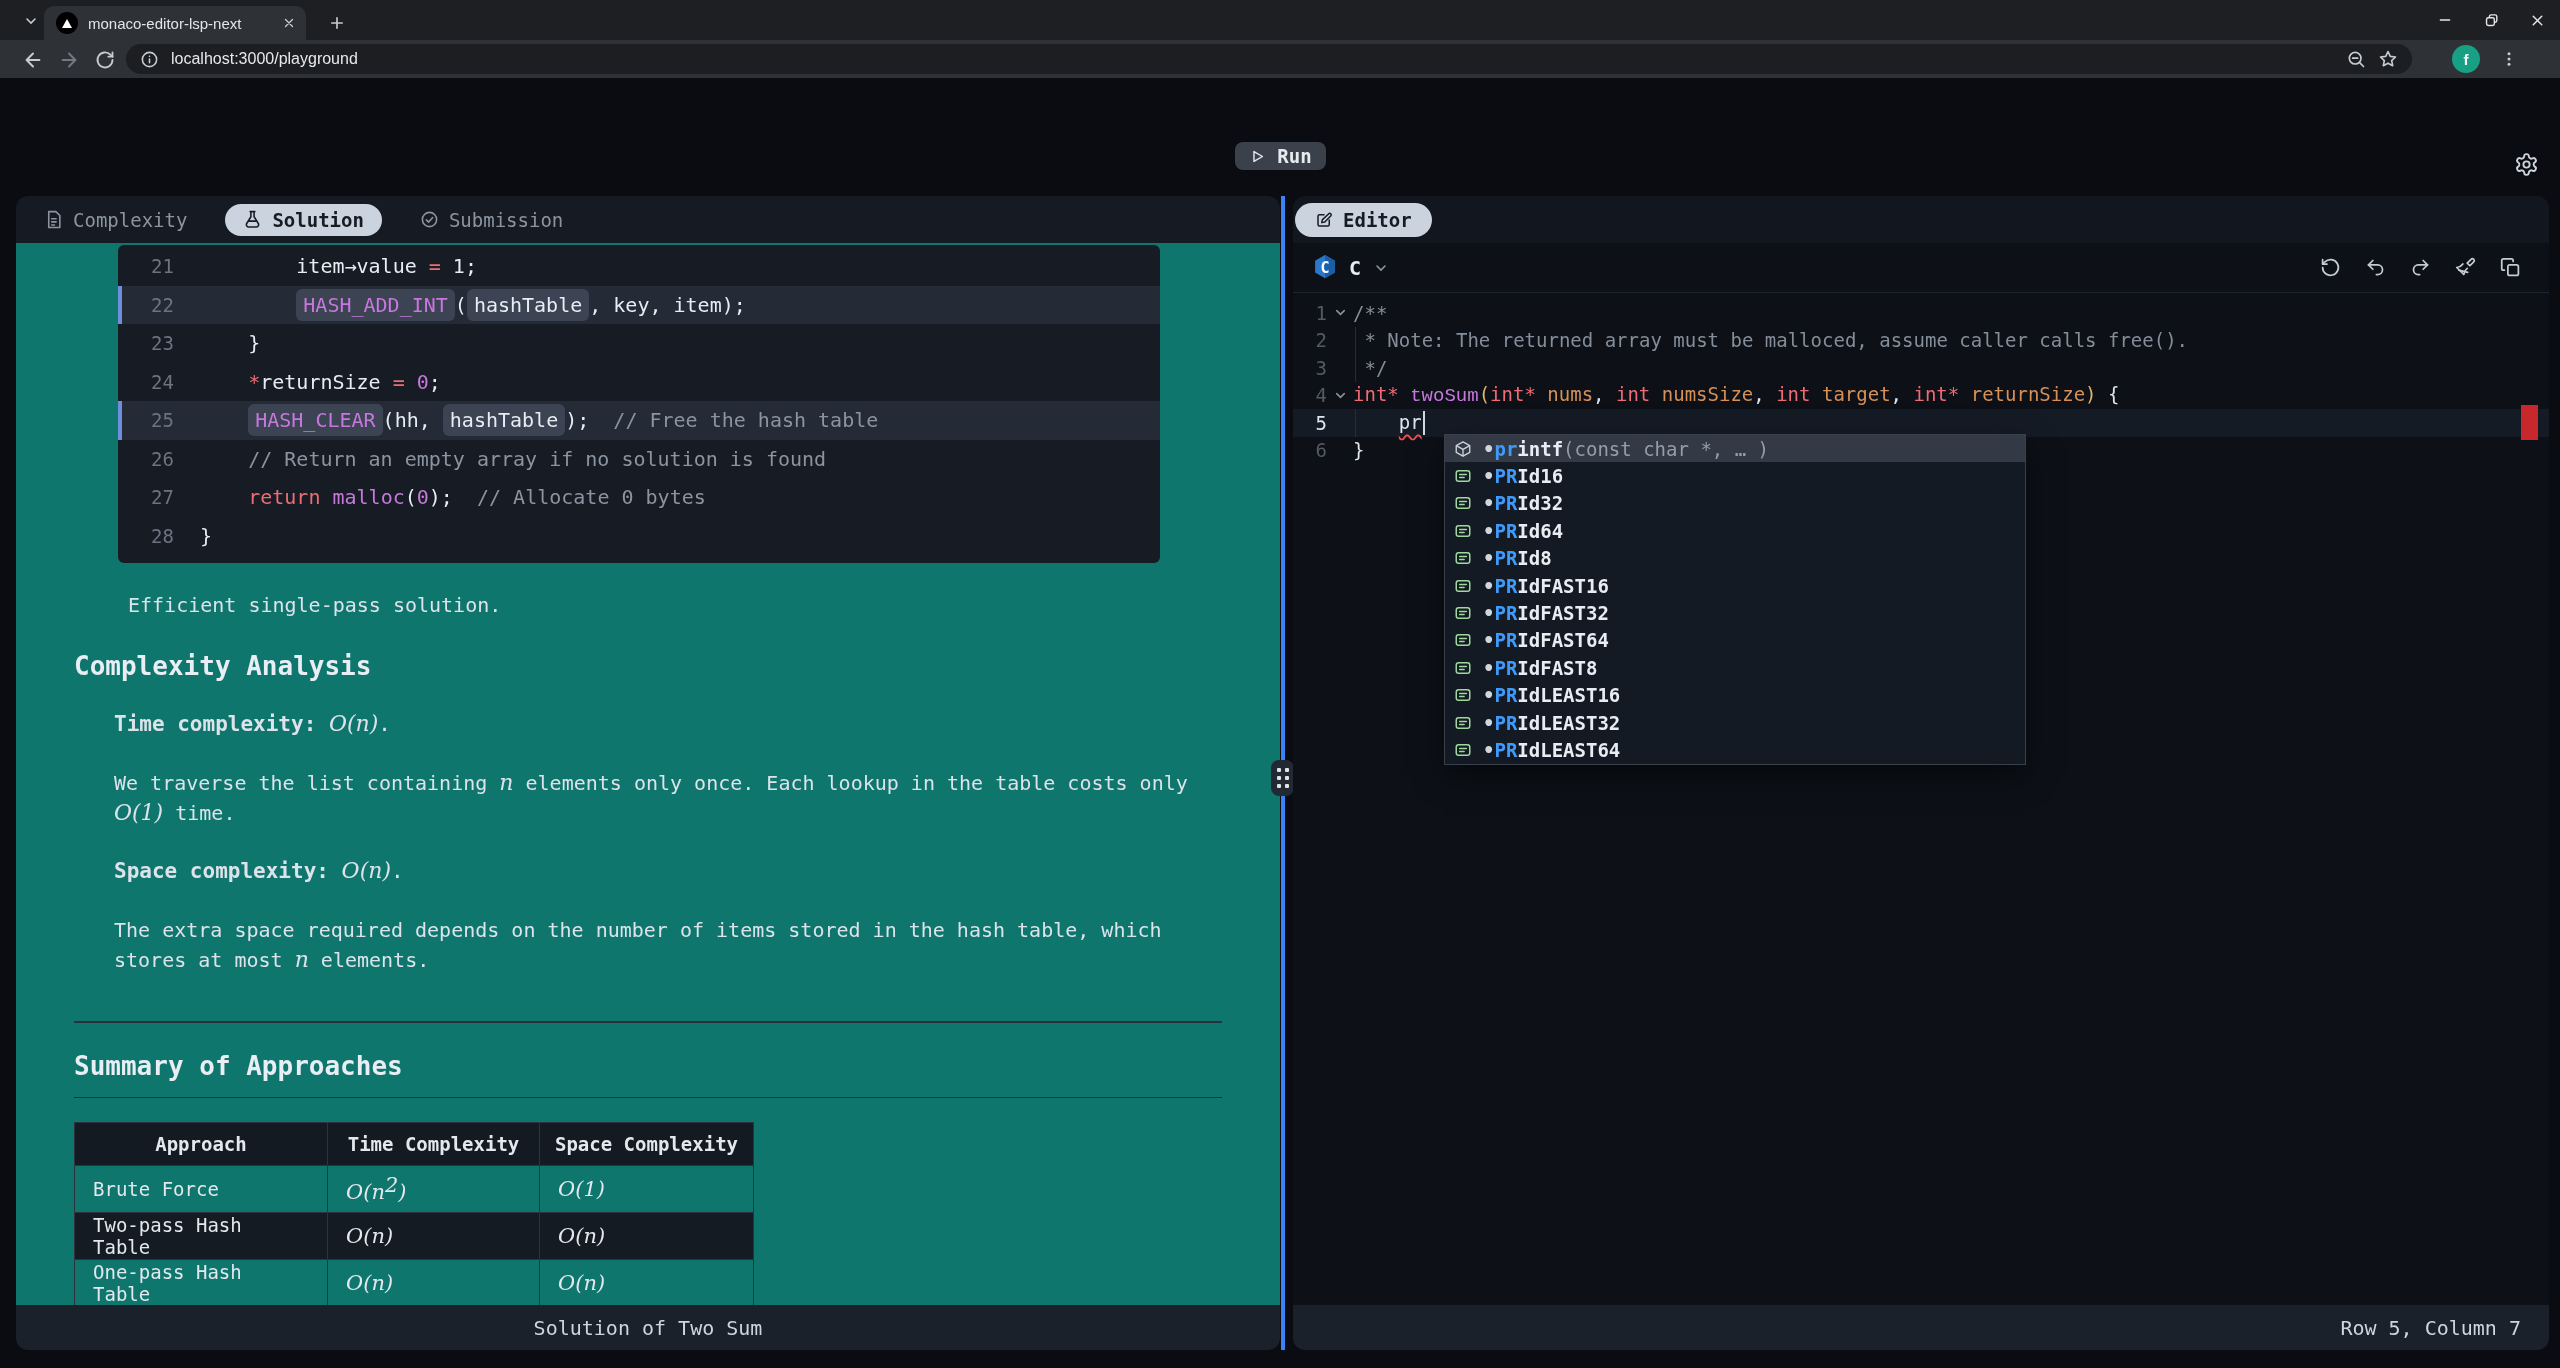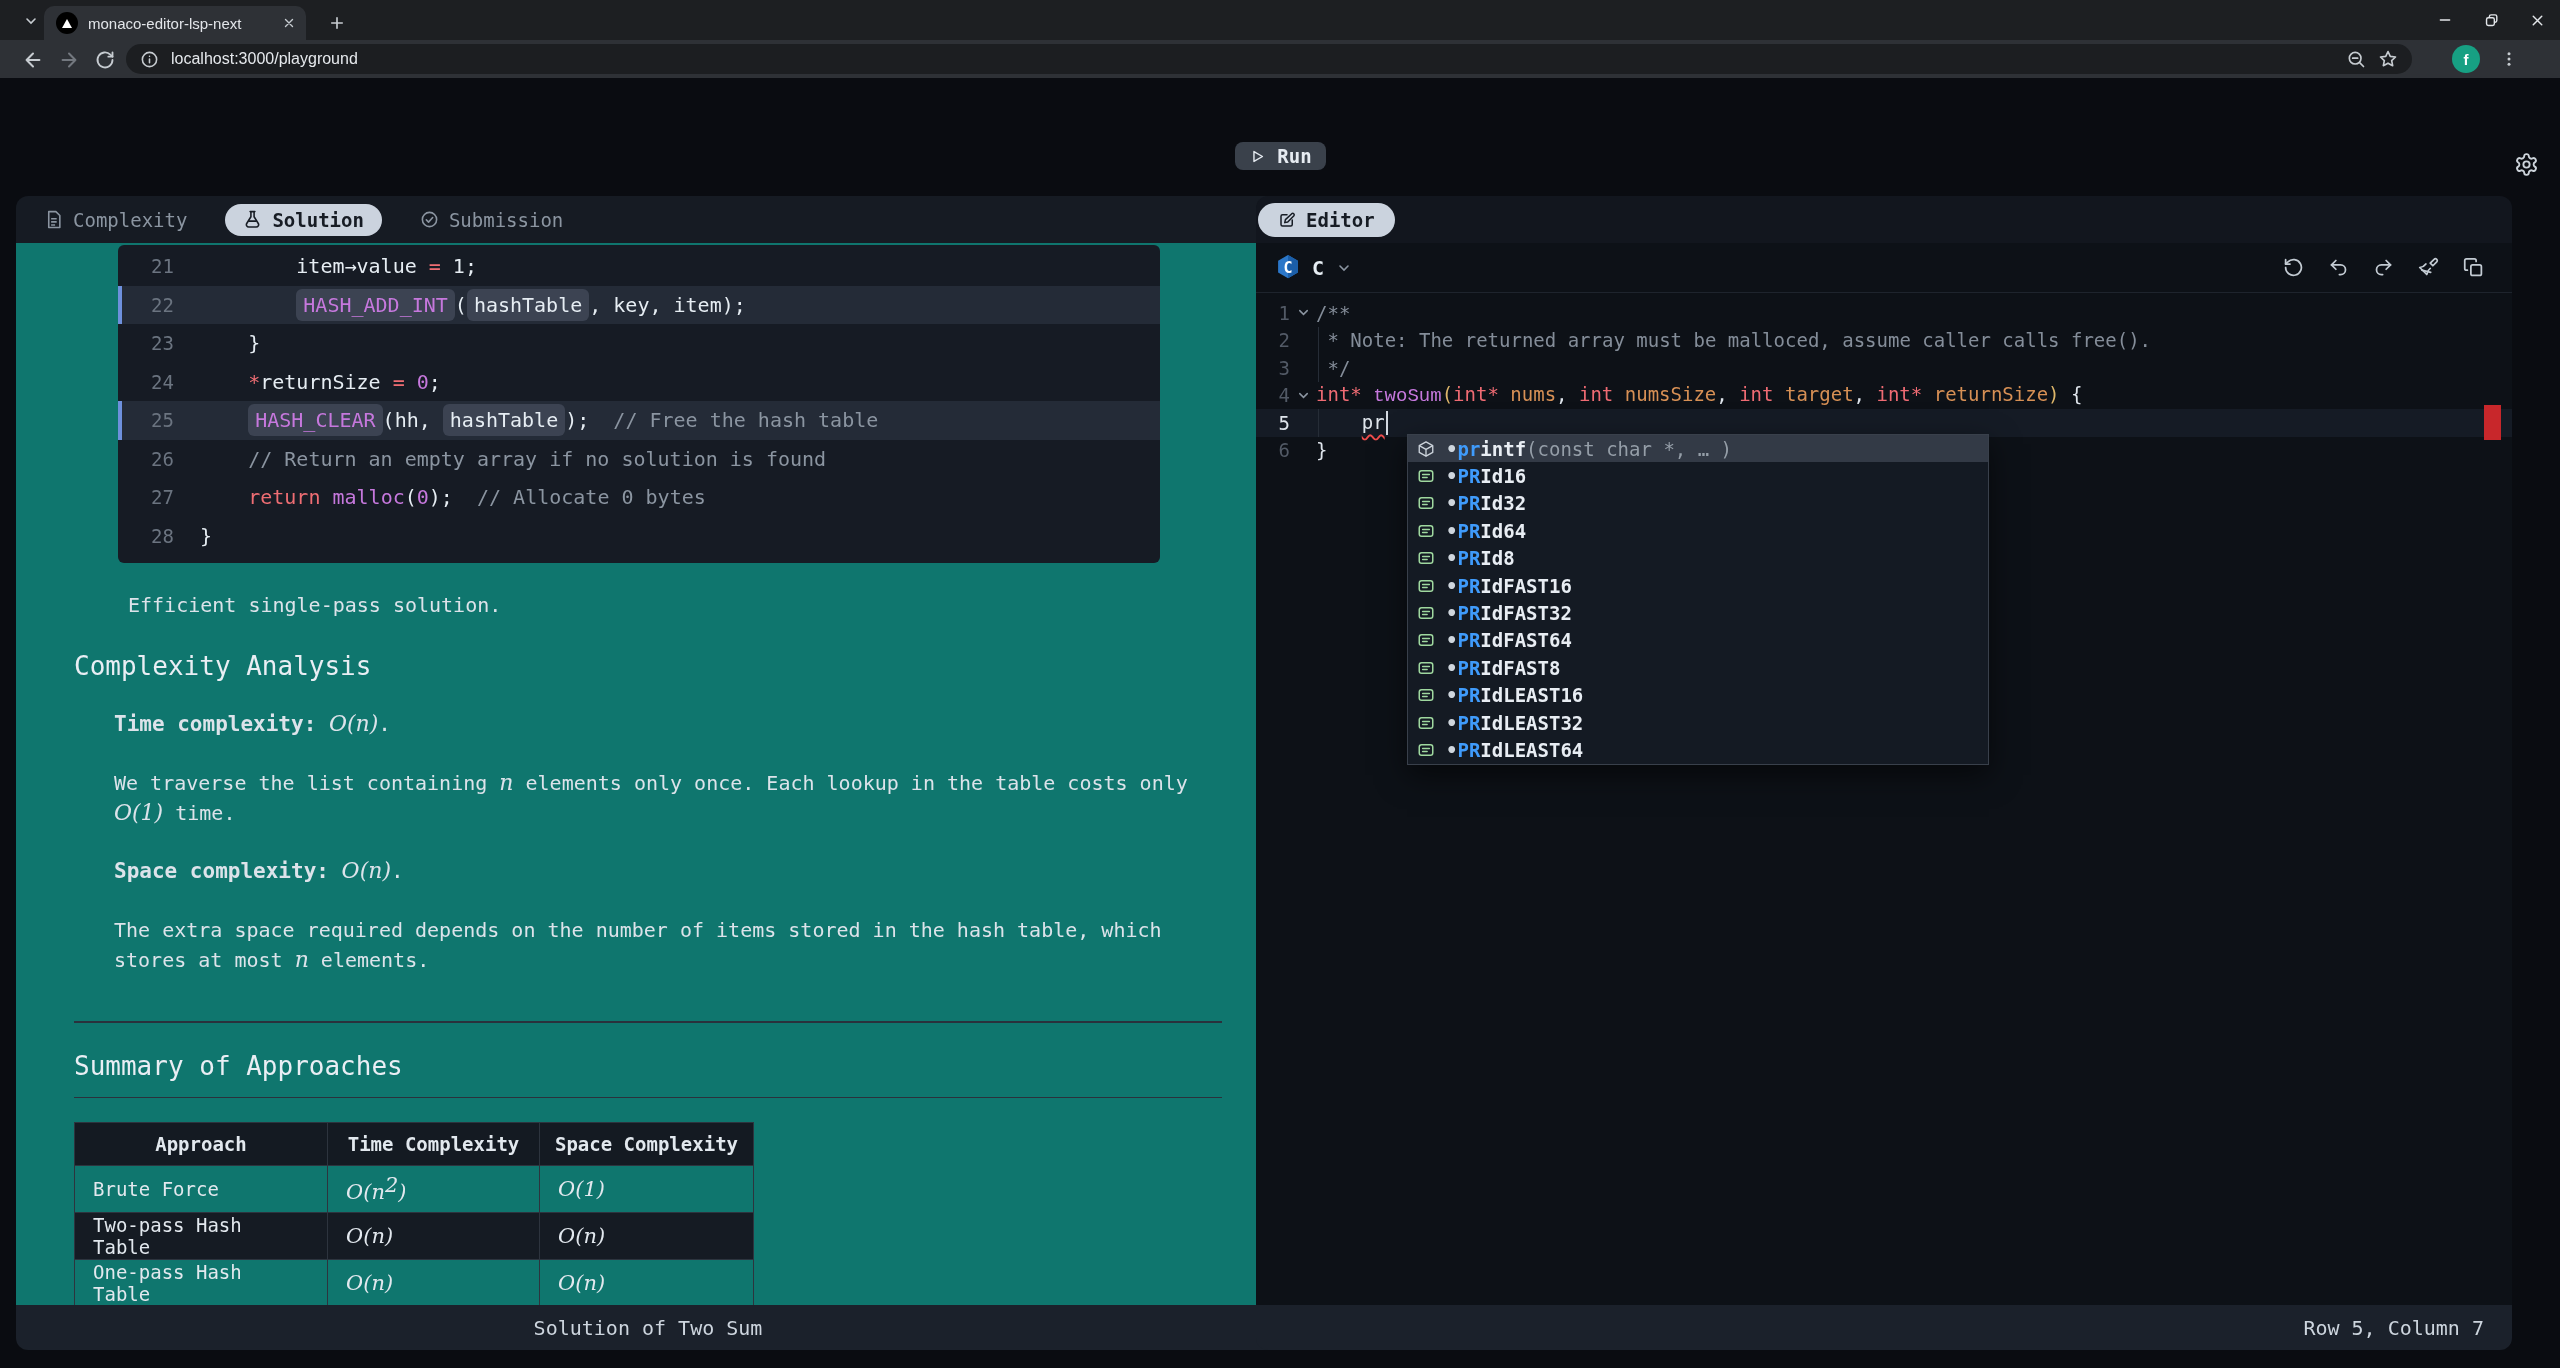--- a/index.html
+++ b/index.html
@@ -46,21 +46,21 @@
   .cl-row { display:flex; align-items:center; height:38.5px; padding-left:4px; }
   .cl-row.hl { background:#242b37; border-left:4px solid #6e90dc; padding-left:0; }
   .cl-num { width:52px; flex:none; text-align:right; color:#6b7480; font-size:19px; }
   .cl-code { margin-left:26px; white-space:pre; font-size:20px; color:#e6edf3; }
   .tk.r { color:#ee6d73; }
   .tk.p { color:#c678dd; }
   .tk.cm { color:#8b95a1; }
   .tk.chip { background:#3c4352; border-radius:6px; padding:4px 7px; }
 
   .note-para { margin:30px 0 0 54px; font-size:20px; color:#dce3ea; }
-  .lp-h2 { margin:34px 0 0; font-size:26px; font-weight:400; color:#e9eef4; }
+  .lp-h2 { margin:34px 0 0; font-size:26px; font-weight:700; color:#e9eef4; }
   .cx-line { margin:30px 0 0 40px; font-size:21px; color:#dce3ea; }
   .cx-para { margin:32px 0 0 40px; font-size:20px; line-height:30px; color:#dce3ea; max-width:1075px; }
   .rt.b { font-weight:700; }
   .rt.math { font-family:"DejaVu Serif", serif; font-style:italic; font-size:22px; }
   .rt.sup { vertical-align:super; font-size:14px; }
   .lp-hr { border:none; border-top:2px solid #2a313c; margin:46px 0 0; }
   .lp-h2.underlined { border-bottom:1px solid #2a313c; padding-bottom:16px; margin-top:28px; }
 
   .sum-table { margin-top:24px; border-collapse:collapse; }
   .sum-table th, .sum-table td { border:1px solid #2d343e; font-size:19px; color:#e2e8ee; }
@@ -68,21 +68,21 @@
   .sum-table td { height:47px; padding:0 18px; text-align:left;margin-left:44px; }
   .sum-table tr.shade td { background:#151b23; }
   .sum-table td .rt.math { font-size:21px; }
 
   
   .panel-divider { position:absolute; left:1281px; top:196px; width:4px; height:1154px; background:var(--accent,#3b82f6); }
   .divider-grip { position:absolute; left:1271px; top:760px; width:23px; height:36px; background:#222933; border-radius:8px; display:grid; grid-template-columns:4px 4px; grid-template-rows:4px 4px 4px; gap:4px; align-content:center; justify-content:center; }
   .divider-grip i { background:#dfe5eb; border-radius:1px; }
 
   
-  .right-panel { position:absolute; left:1256px; top:196px; width:1256px; height:1154px; border-radius:12px; }
+  .right-panel { position:absolute; left:1293px; top:196px; width:1256px; height:1154px; border-radius:12px; }
   .rp-tabs { height:47px; background:#12161e; border-radius:12px 12px 0 0; display:flex; align-items:center; padding:0 2px; }
   .editor-pill { display:flex; align-items:center; gap:10px; background:#cbd3de; color:#171c24; border-radius:999px; padding:6px 20px; font-size:19px; font-weight:700; }
   .lang-bar { position:absolute; top:47px; left:0; right:0; height:50px; background:#0d1117; border-bottom:1px solid #1e242d; display:flex; align-items:center; padding:0 20px; }
   .lang-select { display:flex; align-items:center; gap:12px; }
   .lang-icon { position:relative; width:24px; height:27px; }
   .lang-letter { position:absolute; inset:0; display:flex; align-items:center; justify-content:center; color:#fff; font-size:15px; font-weight:700; }
   .lang-label { font-size:20px; font-weight:700; color:#e6edf3; }
   .lang-chevron { color:#8b95a1; display:flex; }
   .ed-tools { margin-left:auto; display:flex; gap:24px; color:#c3cbd3; align-items:center; padding-right:8px; }
   .tool-btn { display:flex; }

